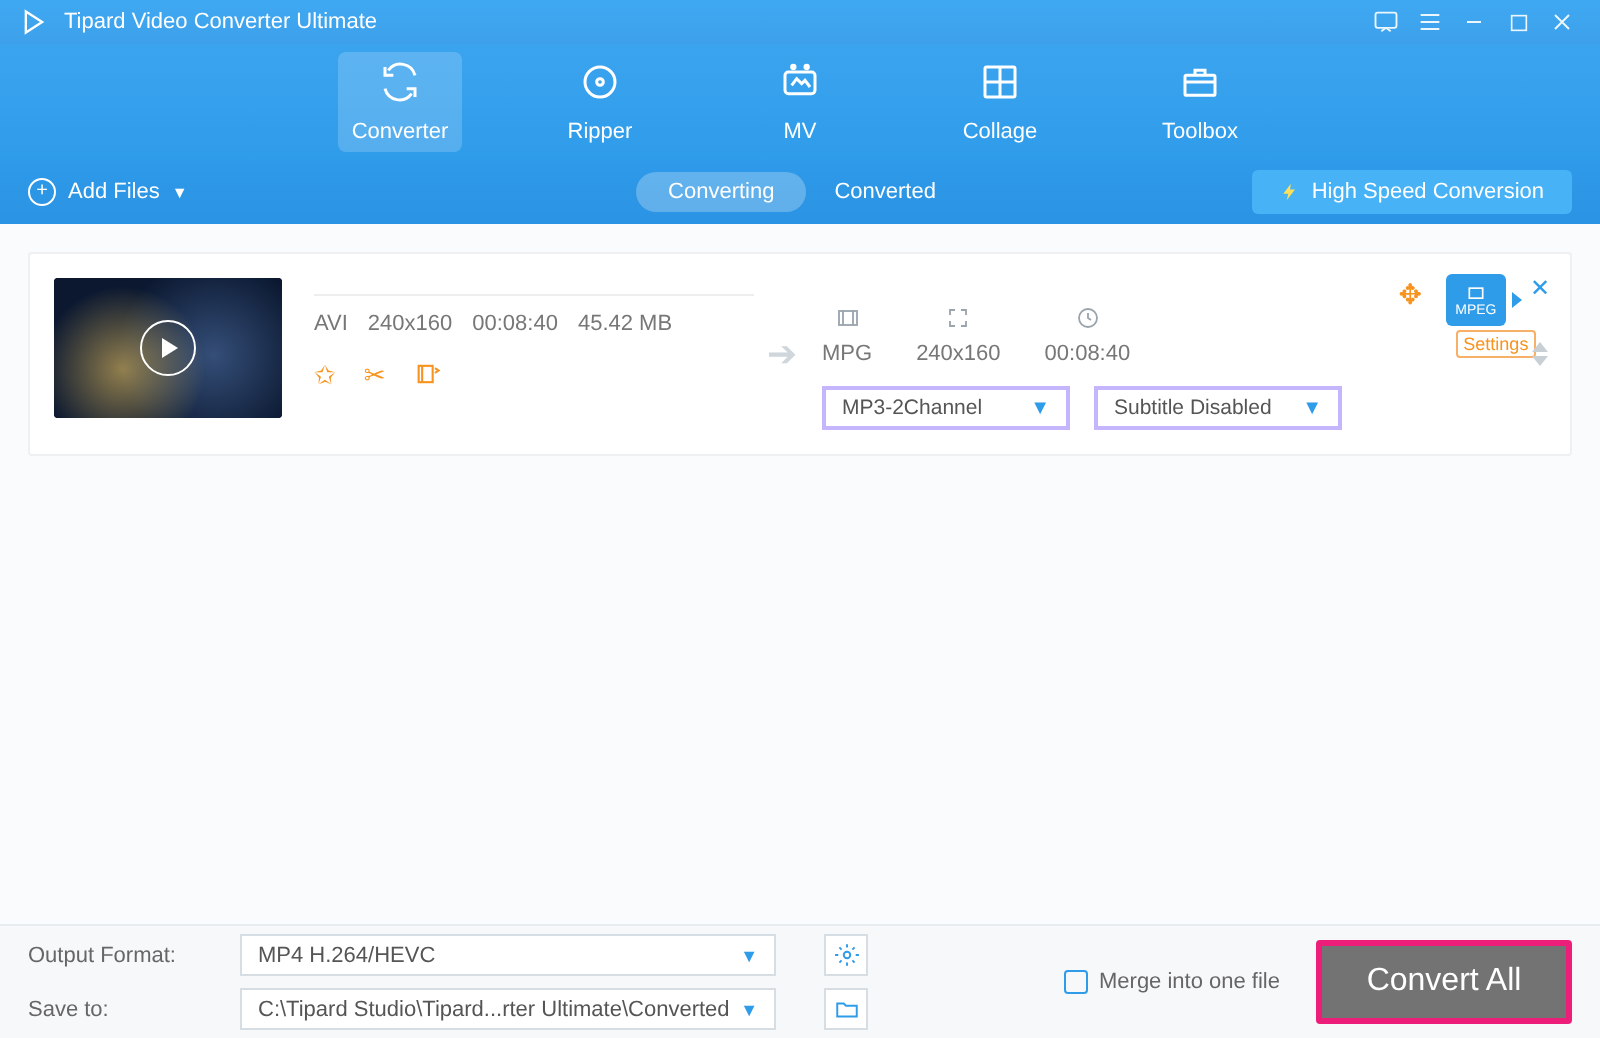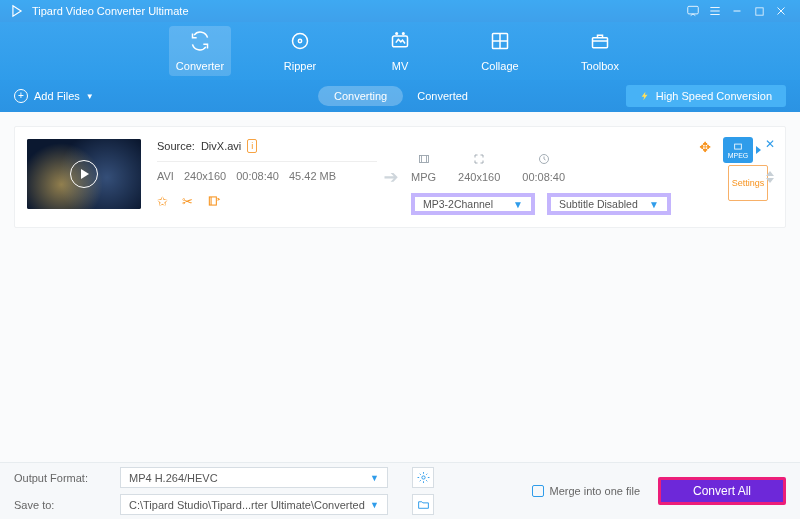--- a/index.html
+++ b/index.html
@@ -39,44 +39,44 @@
 .toolrow span { cursor:pointer; }
 
 .arrow { width: 28px; display:flex; align-items:center; justify-content:center; color:#cfd6dc; font-size: 18px; align-self:center; }
 
 .rightcol { flex:1; font-size:11px; color:#555; margin-left: 6px; }
 .outrow { display:flex; align-items:center; gap:6px; color:#333; }
 .outrow .pencil { color:#f7931e; cursor:pointer; }
 .meta2 { display:flex; gap: 22px; margin-top: 14px; color:#777; }
 .meta2 .mitem { display:flex; align-items:center; gap:6px;flex-direction:column; }
 .selrow { display:flex; gap:12px; margin-top: 10px; }
-.select { border:4px solid #c4b5fd; height:22px; min-width:124px; padding:0 8px; display:flex; align-items:center; justify-content:space-between; font-size:10.5px; color:#555; background:#fff; cursor:pointer; }
+.select { border:2px solid #c4b5fd; height:22px; min-width:124px; padding:0 8px; display:flex; align-items:center; justify-content:space-between; font-size:10.5px; color:#555; background:#fff; cursor:pointer; }
 .select .chev { color:#2f9cea; font-size:10px; }
 
 .sidegad { position:absolute; right: 10px; top: 10px; display:flex; gap:10px; align-items:flex-start; }
 .move-icon { color:#f7931e; font-size:14px; cursor:pointer; margin-top:2px; }
 .fmtbtn { width:34px; display:flex; flex-direction:column; align-items:center; gap:2px; }
 .fmtbox { width:30px; height:26px; background:#2f9cea; border-radius:3px; color:#fff; font-size:7px; display:flex; flex-direction:column; align-items:center; justify-content:center; cursor:pointer; position:relative; }
 .fmtbox::after { content:""; position:absolute; right:-8px; top:9px; border-left:5px solid #2f9cea; border-top:4px solid transparent; border-bottom:4px solid transparent; }
-.settings-chip { font-size:9px; color:#f7931e; border:1px solid #f7b068; border-radius:2px; padding:12px 3px; cursor:pointer;margin-left:20px; }
+.settings-chip { font-size:9px; color:#f7931e; border:1px solid #f7b068; border-radius:2px; padding:1px 3px; cursor:pointer;margin-left:20px; }
 .close-x { color:#2f9cea; font-size:12px; cursor:pointer; }
 .updown { display:flex; flex-direction:column; gap:2px; margin-top:14px; }
 .updown span { width:0;height:0; border-left:4px solid transparent; border-right:4px solid transparent; cursor:pointer; }
 .updown .up { border-bottom:5px solid #c8d0d6; }
 .updown .dn { border-top:5px solid #c8d0d6; }
 
 .bottombar { position:absolute; bottom:0; left:0; right:0; height:57px; border-top:1px solid #e7ecef; background:#f6f8fa; display:flex; align-items:center; padding: 0 14px; font-size:11px; color:#555; }
 .bcol { display:flex; flex-direction:column; gap:6px; }
 .brow { display:flex; align-items:center; gap:24px; }
 .brow label { width:82px; color:#666; }
 .bsel { border:1px solid #d6dde3; background:#fff; width:268px; height:21px; padding:0 8px; display:flex; align-items:center; justify-content:space-between; cursor:pointer; }
 .iconbtn { width:22px; height:21px; border:1px solid #d6dde3; background:#fff; display:flex; align-items:center; justify-content:center; color:#2f9cea; cursor:pointer; font-size:12px; }
 .merge { margin-left:auto; display:flex; align-items:center; gap:6px; color:#666; cursor:pointer; }
 .merge .cb { width:12px; height:12px; border:1.3px solid #2f9cea; border-radius:2px; }
-.convertall { margin-left:18px; width:128px; height:28px; background:#6d28d9; border:3px solid #ec1e79; color:#fff; display:flex; align-items:center; justify-content:center; font-size:12px; cursor:pointer; border-radius:2px; }
+.convertall { margin-left:18px; width:128px; height:42px; background:#737373; border:3px solid #ec1e79; color:#fff; display:flex; align-items:center; justify-content:center; font-size:16px; cursor:pointer; border-radius:2px; }
 
 svg { display:block; }
 </style>
 </head>
 <body>
 
 <div class="titlebar">
   <span class="logo">
     <svg width="14" height="14" viewBox="0 0 24 24" fill="none" stroke="#fff" stroke-width="2">
         <path d="M5 3l14 9-14 9V3z"></path>
@@ -182,25 +182,20 @@
   </div>
 </div>
 
 <div class="content">
   <div class="card">
     <div class="thumb">
       <div class="play"></div>
     </div>
 
     <div class="leftcol">
-      <div class="srcrow">
-        <span>Source:</span>
-        <span>DivX.avi</span>
-        <span class="info-icon">i</span>
-      </div>
       <div class="hr"></div>
       <div class="metarow">
         <span>AVI</span>
         <span>240x160</span>
         <span>00:08:40</span>
         <span>45.42 MB</span>
       </div>
       <div class="toolrow">
         <span title="edit">✩</span>
         <span>✂</span>

